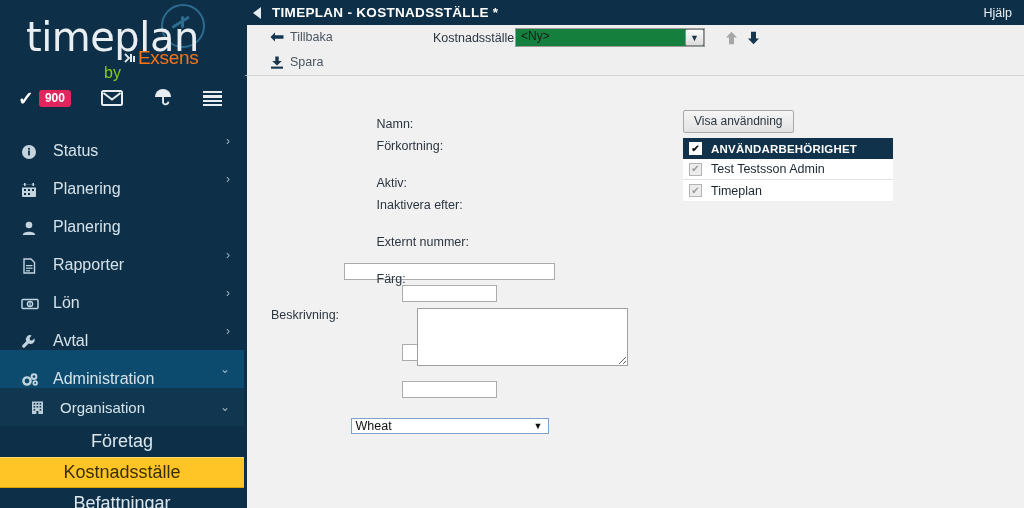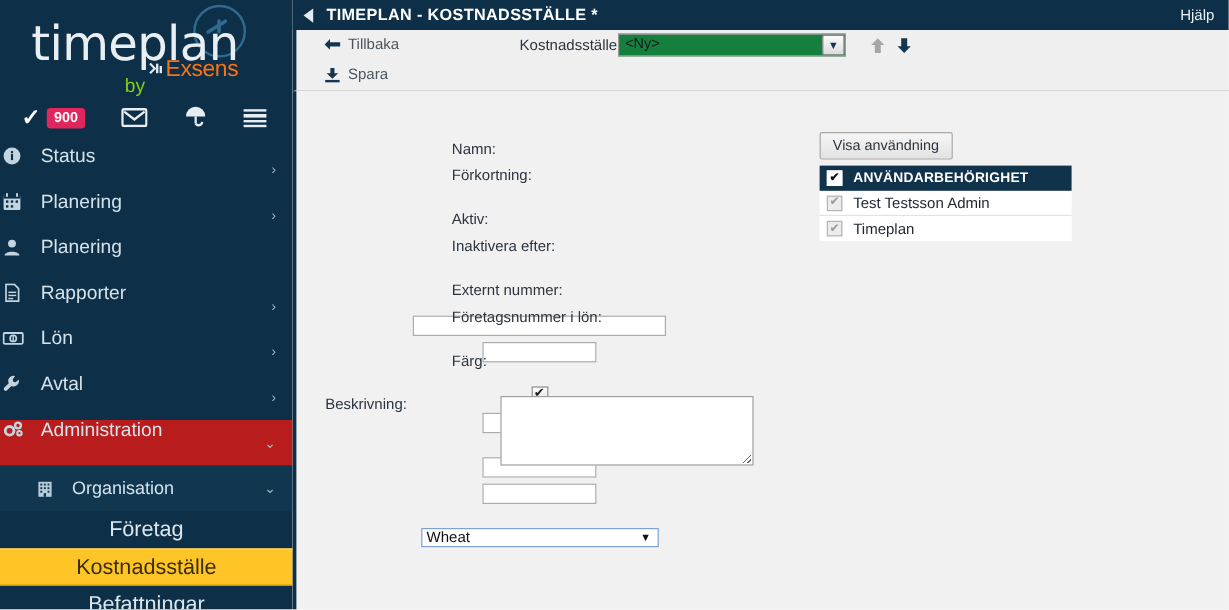--- a/index.html
+++ b/index.html
@@ -72,34 +72,34 @@
     position: absolute; left: 0; width: 19px; height: 2.5px; background: #e7edf1;
   }
   .qi-list i:nth-child(1) { top: 0px; }
   .qi-list i:nth-child(2) { top: 4.5px; }
   .qi-list i:nth-child(3) { top: 9px; }
   .qi-list i:nth-child(4) { top: 13px; }
 
   
   .nav { margin-top: 4px; }
   .nav-item {
-    height: 38px; display: flex; align-items: flex-start;
-    color: #d5e2ea; font-size: 16px; padding-left: 2px;
+    height: 38px; display: flex; align-items: flex-end;
+    color: #d5e2ea; font-size: 16px; padding-left: 21px;
     position: relative; cursor: pointer;
   }
   .nav-item .ico {
     width: 26px; flex: 0 0 26px; display: flex; align-items: center;
     color: #c3d4df; font-size: 15px;
   }
   .nav-item .lbl { flex: 1; padding-left: 6px; }
   .nav-item .chev {
     position: absolute; right: 14px; top: 50%; transform: translateY(-50%);
     font-size: 12px; color: #9db4c2;
   }
-  .nav-item.open { background: #b91c1c; }
+  .nav-item.open { background: #0c4a6e; }
   .nav-sub {
     height: 38px; display: flex; align-items: center;
     color: #d5e2ea; font-size: 15px; padding-left: 30px;
     background: #10374f; position: relative; cursor: pointer;
   }
   .nav-sub .ico { width: 24px; flex: 0 0 24px; color: #b9ccd8; font-size: 14px; }
   .nav-sub .lbl { padding-left: 6px; }
   .nav-sub .chev {
     position: absolute; right: 14px; top: 50%; transform: translateY(-50%);
     font-size: 12px; color: #9db4c2;
@@ -504,24 +504,20 @@
           <input class="finput w-narrow" type="text" value="" style="">
         </div>
 
         <div class="spacer-md"></div>
 
         <div class="frow">
           <div class="flabel">Externt nummer:</div>
           <input class="finput w-narrow" type="text" value="" style="">
         </div>
 
-        <div class="frow">
-          <div class="flabel">Företagsnummer i lön:</div>
-          <input class="finput w-narrow" type="text" value="" style="">
-        </div>
 
         <div class="spacer-md"></div>
 
         <div class="frow">
           <div class="flabel">Färg:</div>
           <div class="color-select">
             <span>Wheat</span>
             <span class="cs-arrow">▼</span>
           </div>
         </div>

